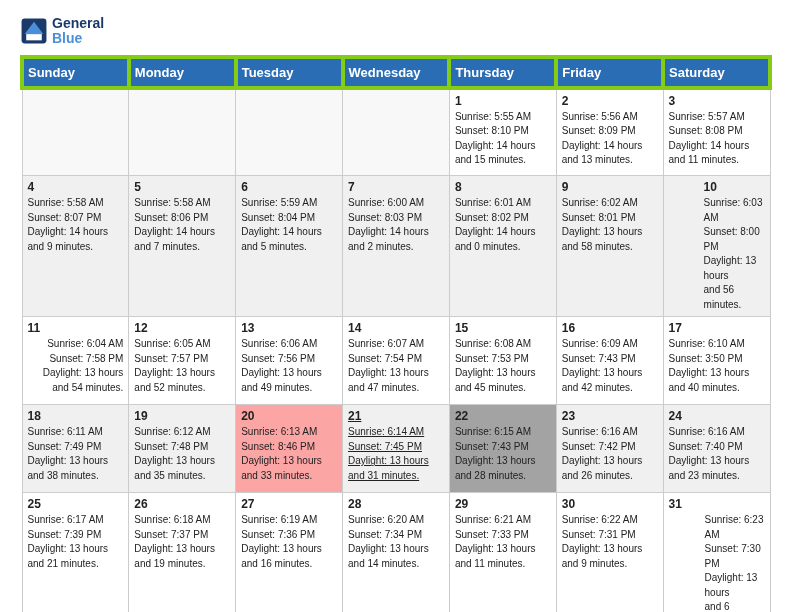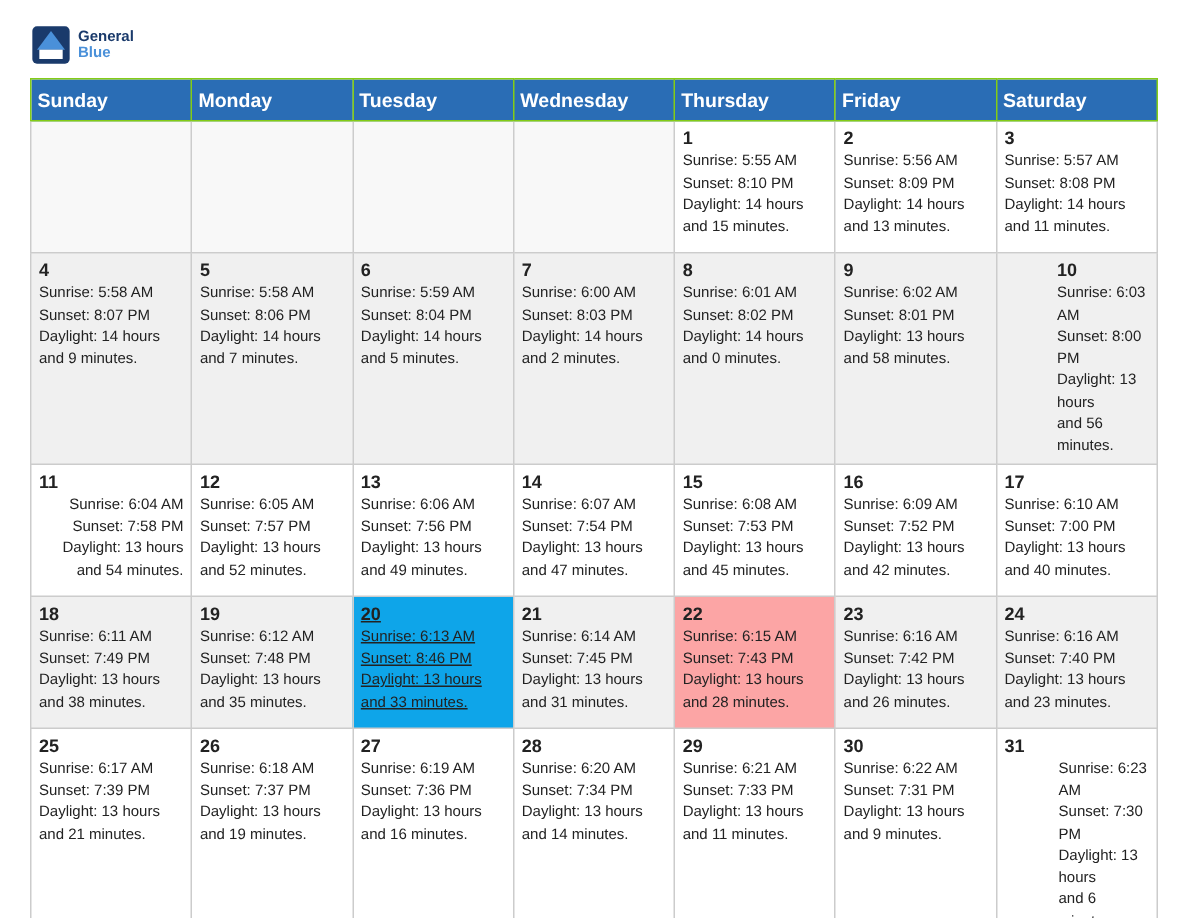--- a/index.html
+++ b/index.html
@@ -15,21 +15,21 @@
       align-items: flex-start;
       justify-content: space-between;
       margin-bottom: 4px;
     }
     .logo {
       display: flex;
       align-items: center;
       gap: 4px;
     }
     .logo-text {
-      font-size: 10px;
+      font-size: 14px;
       font-weight: bold;
       color: #1a3a6b;
       line-height: 1.1;
     }
     .logo-text span { color: #4a90d9; }
     .logo-icon {
       width: 28px;
       height: 28px;
     }
     .title-block {
@@ -51,21 +51,21 @@
       border-collapse: collapse;
       margin-top: 8px;
     }
     .calendar th {
       background: #2a6db5;
       color: #fff;
       font-size: 13px;
       font-weight: bold;
       padding: 6px 4px;
       text-align: left;
-      border: 1px solid #84cc16;
+      border: 4px solid #84cc16;
     }
     .calendar td {
       width: calc(100%/7);
       vertical-align: top;
       padding: 4px 5px;
       border: 1px solid #ccc;
       font-size: 10.5px;
       color: #222;
       background: #fff;
       min-height: 80px;
@@ -236,62 +236,62 @@
         <td style="background: rgb(255, 255, 255);">
           <span class="day-num">15</span>
           <div class="day-info" style="white-space: pre-line;">Sunrise: 6:08 AM
 Sunset: 7:53 PM
 Daylight: 13 hours
 and 45 minutes.</div>
         </td>
         <td style="background: rgb(255, 255, 255);">
           <span class="day-num">16</span>
           <div class="day-info" style="white-space: pre-line;">Sunrise: 6:09 AM
-Sunset: 7:52 PM
+Sunset: 7:43 PM
 Daylight: 13 hours
 and 42 minutes.</div>
         </td>
         <td style="background: rgb(255, 255, 255);">
           <span class="day-num">17</span>
           <div class="day-info" style="white-space: pre-line;">Sunrise: 6:10 AM
-Sunset: 7:00 PM
+Sunset: 3:50 PM
 Daylight: 13 hours
 and 40 minutes.</div>
         </td>
       </tr>
       <tr>
         <td style="background: rgb(240, 240, 240);">
           <span class="day-num">18</span>
           <div class="day-info" style="white-space: pre-line;">Sunrise: 6:11 AM
 Sunset: 7:49 PM
 Daylight: 13 hours
 and 38 minutes.</div>
         </td>
         <td style="background: rgb(240, 240, 240);">
           <span class="day-num">19</span>
           <div class="day-info" style="white-space: pre-line;">Sunrise: 6:12 AM
 Sunset: 7:48 PM
 Daylight: 13 hours
 and 35 minutes.</div>
         </td>
-        <td style="background: #0ea5e9; text-decoration: underline;">
+        <td style="background: #fca5a5;">
           <span class="day-num">20</span>
           <div class="day-info" style="white-space: pre-line;">Sunrise: 6:13 AM
 Sunset: 8:46 PM
 Daylight: 13 hours
 and 33 minutes.</div>
         </td>
-        <td style="background: rgb(240, 240, 240);">
+        <td style="background: rgb(240, 240, 240); text-decoration: underline;">
           <span class="day-num">21</span>
           <div class="day-info" style="white-space: pre-line;">Sunrise: 6:14 AM
 Sunset: 7:45 PM
 Daylight: 13 hours
 and 31 minutes.</div>
         </td>
-        <td style="background: #fca5a5; margin-left: 13px;">
+        <td style="background: #a3a3a3; margin-left: 13px;">
           <span class="day-num">22</span>
           <div class="day-info" style="white-space: pre-line;">Sunrise: 6:15 AM
 Sunset: 7:43 PM
 Daylight: 13 hours
 and 28 minutes.</div>
         </td>
         <td style="background: rgb(240, 240, 240);">
           <span class="day-num">23</span>
           <div class="day-info" style="white-space: pre-line;">Sunrise: 6:16 AM
 Sunset: 7:42 PM

